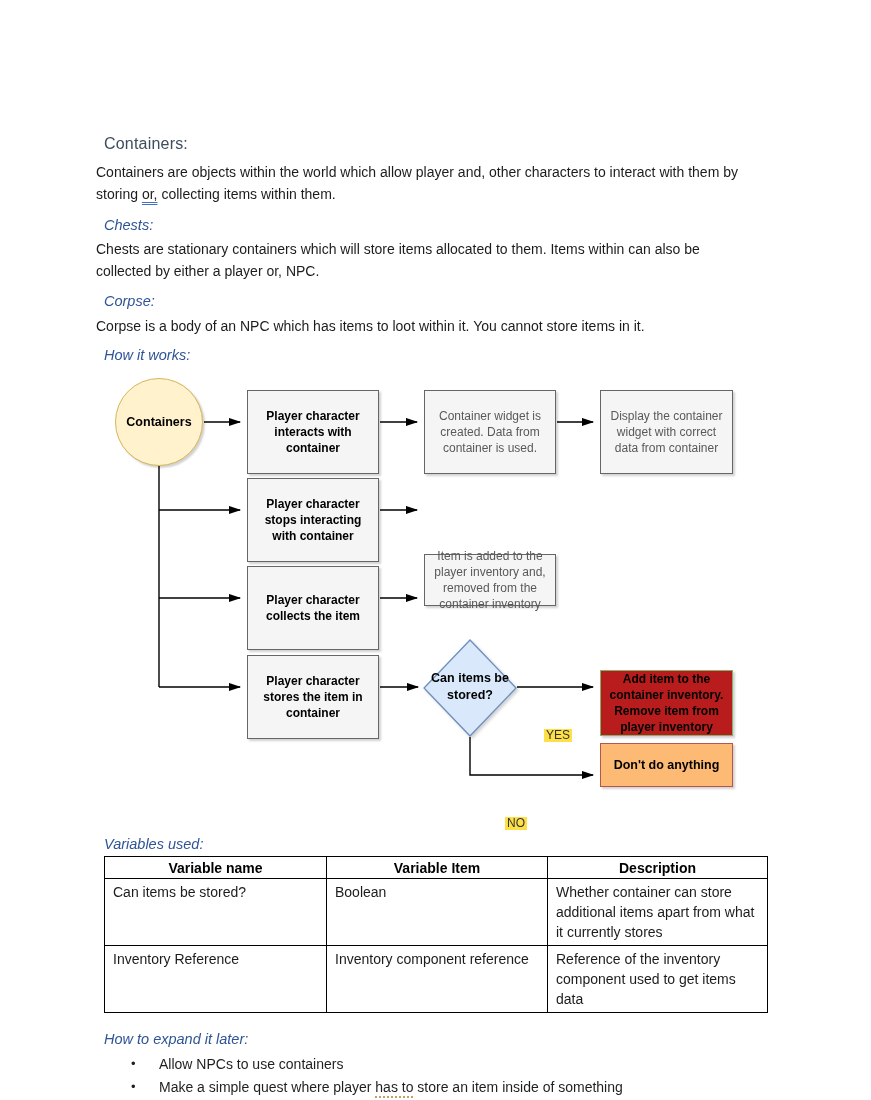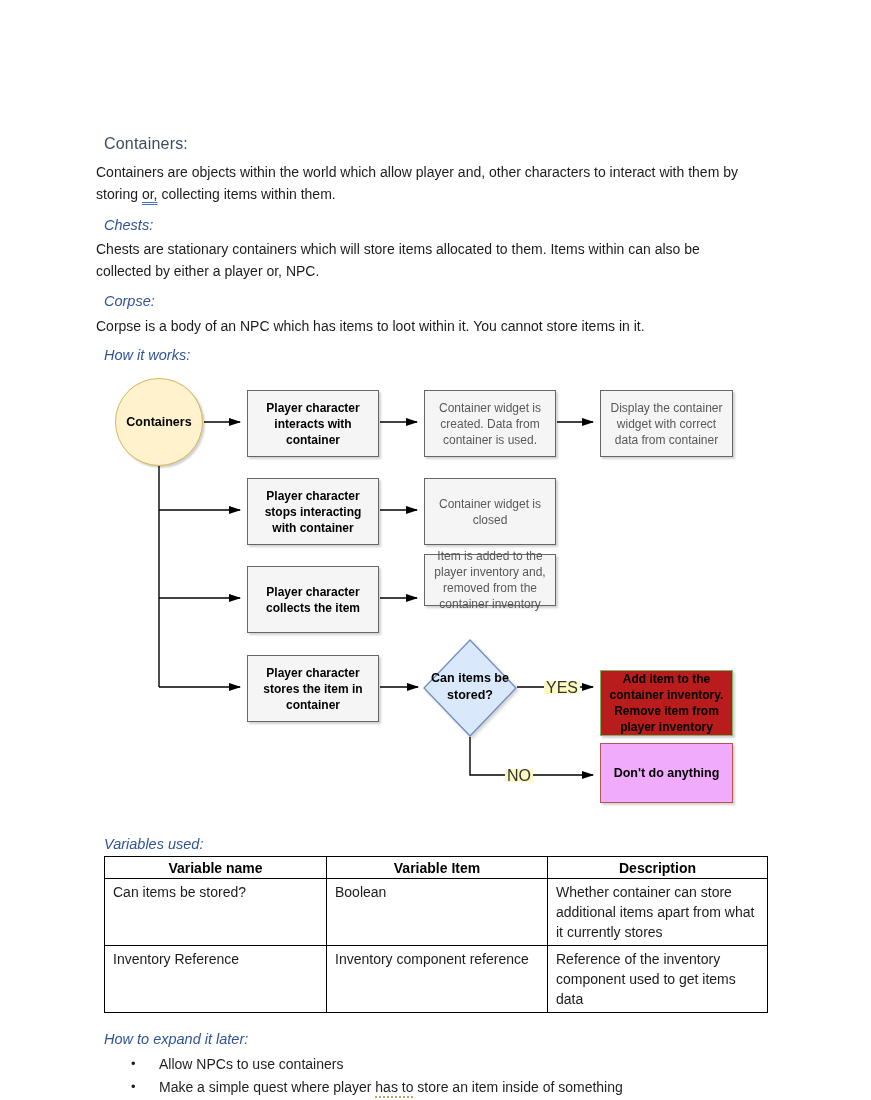--- a/index.html
+++ b/index.html
@@ -41,45 +41,45 @@
     position: absolute; display: flex; align-items: center; justify-content: center;
     text-align: center; font-size: 12px; line-height: 16px; padding: 2px 6px;
   }
   .fc-circle {
     left: 115px; top: 8px; width: 88px; height: 88px; border-radius: 50%;
     background: #fff2cc; border: 1px solid #d6b656; font-weight: bold;
     font-size: 12.5px; color: #000;
     box-shadow: 2px 2px 2px rgba(0,0,0,0.18);
   }
   .fc-box {
-    width: 132px; height: 67px;
+    width: 132px; height: 84px;
     background: #f5f5f5; border: 1px solid #666666;
     box-shadow: 2px 2px 2px rgba(0,0,0,0.18);
   }
   .fc-box.bold { font-weight: bold; color: #000; }
   .fc-box.gray { color: #595959; }
   .fc-green {
     left: 600px; top: 300px; width: 133px; height: 66px;
     background: #b91c1c; border: 1px solid #82b366;
     font-weight: bold; color: #000;
     box-shadow: 2px 2px 2px rgba(0,0,0,0.18);
   }
   .fc-red {
-    left: 600px; top: 373px; width: 133px; height: 60px;
-    background: #f0abfc; border: 1px solid #b85450;
+    left: 600px; top: 373px; width: 133px; height: 44px;
+    background: #fdba74; border: 1px solid #b85450;
     font-weight: bold; color: #000; font-size: 12.5px;
     box-shadow: 2px 2px 2px rgba(0,0,0,0.18);
   }
   .fc-diamond-label {
     position: absolute; left: 413px; top: 300px; width: 114px;
     text-align: center; font-weight: bold; font-size: 12.5px; line-height: 17px; color: #000;
   }
   .edge-label {
-    position: absolute; background: #fef9c3; color: #333333;
-    font-size: 16px; padding: 0 2px; line-height: 13px;
+    position: absolute; background: #fde047; color: #333333;
+    font-size: 12px; padding: 0 2px; line-height: 13px; margin-top: 48px;
   }
 
   
   .vars-table {
     left: 104px; top: 856px; width: 663px;
     border-collapse: collapse; table-layout: fixed;
     font-size: 14px; color: #1c1c1c;
   }
   .vars-table th, .vars-table td { border: 1px solid #000; }
   .vars-table th {
@@ -137,21 +137,20 @@
     <polygon points="470,270 516,318 470,366 424,318" fill="#DAE8FC" stroke="#6C8EBF" stroke-width="1.3" style="filter: drop-shadow(2px 2px 1.5px rgba(0,0,0,0.18));"></polygon>
   </svg>
 
   <div class="fc-node fc-circle">Containers</div>
 
   <div class="fc-node fc-box bold" style="left:247px; top:20px">Player character interacts with container</div>
   <div class="fc-node fc-box gray" style="left:424px; top:20px">Container widget is created. Data from container is used.</div>
   <div class="fc-node fc-box gray" style="left:600px; top:20px; width:133px">Display the container widget with correct data from container</div>
 
   <div class="fc-node fc-box bold" style="left:247px; top:108px">Player character stops interacting with container</div>
-  <div class="fc-node fc-box gray" style="left:424px; top:108px">Container widget is closed</div>
 
   <div class="fc-node fc-box bold" style="left:247px; top:196px">Player character collects the item</div>
   <div class="fc-node fc-box gray" style="left:424px; top:184px; height:52px">Item is added to the player inventory and, removed from the container inventory</div>
 
   <div class="fc-node fc-box bold" style="left:247px; top:285px">Player character stores the item in container</div>
 
   <div class="fc-diamond-label">Can items be stored?</div>
 
   <div class="fc-node fc-green">Add item to the container inventory. Remove item from player inventory</div>
   <div class="fc-node fc-red">Don't do anything</div>

